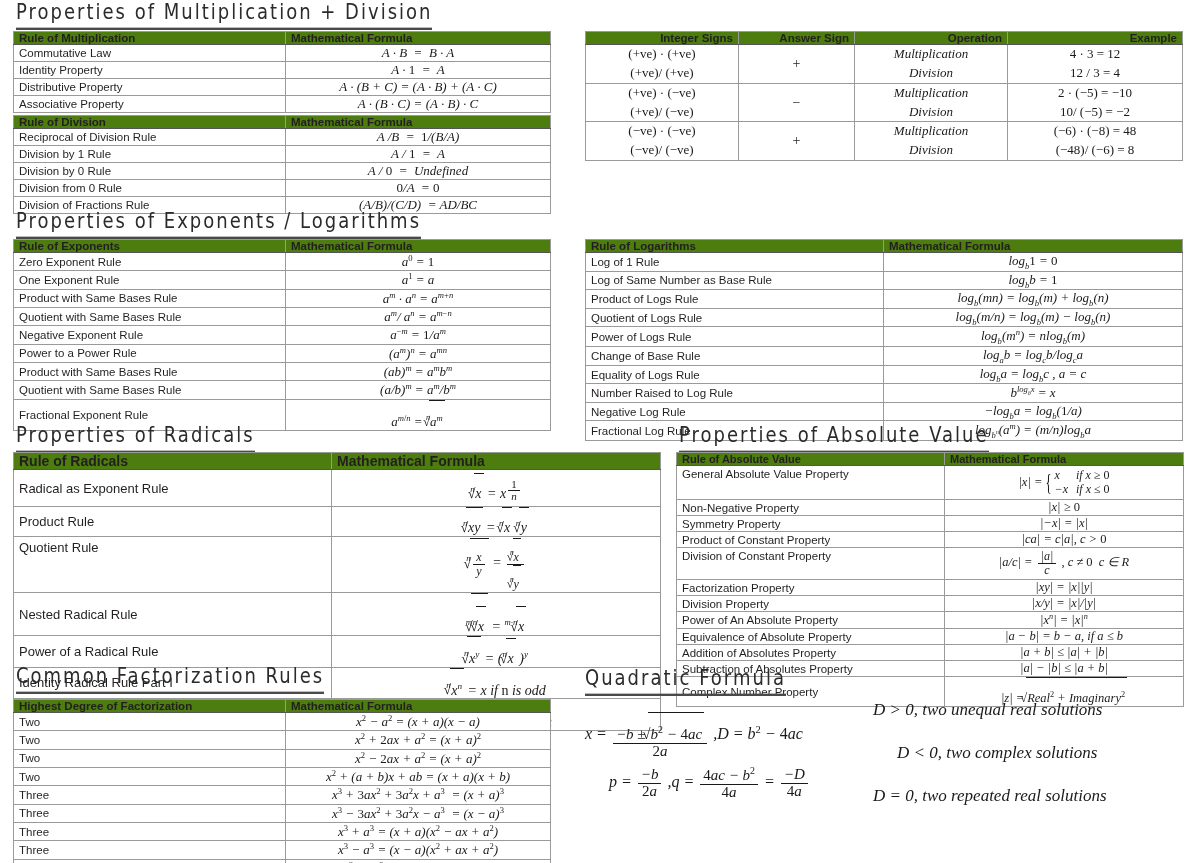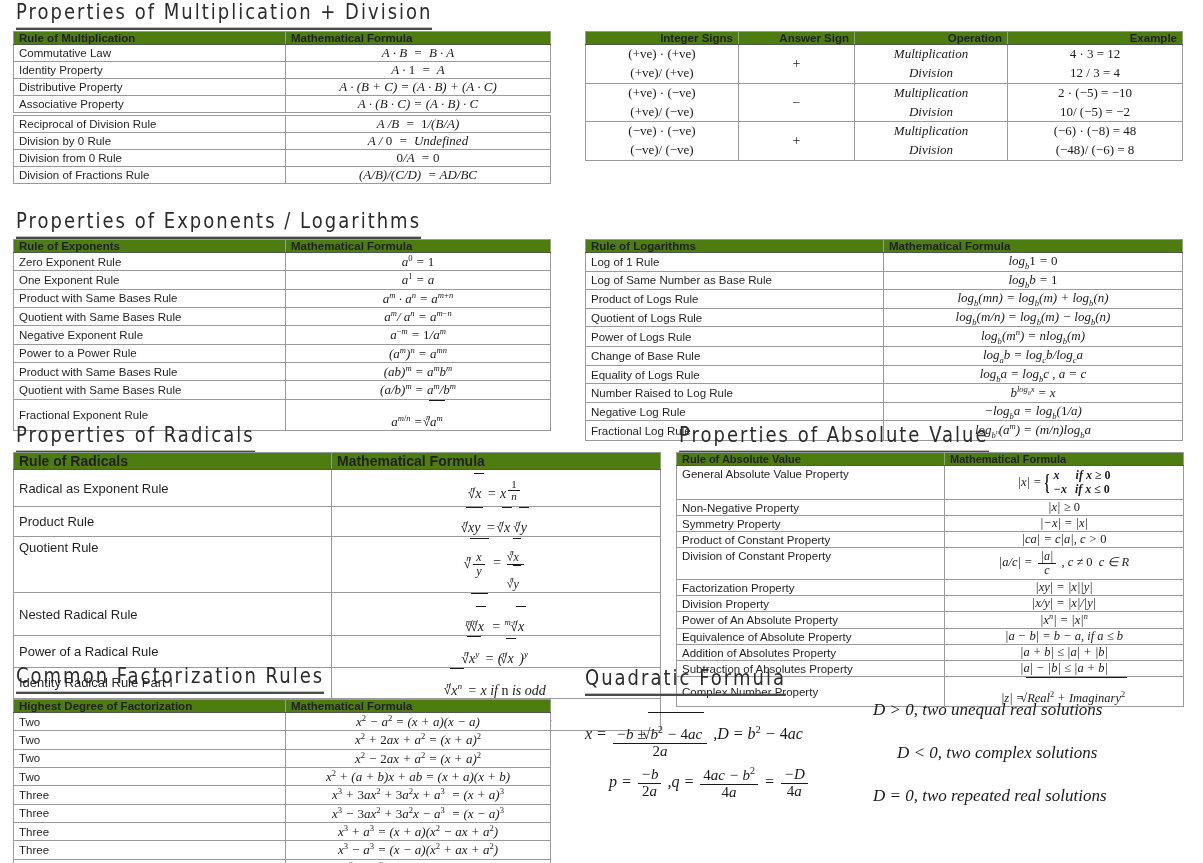--- a/index.html
+++ b/index.html
@@ -138,21 +138,20 @@
     margin-right: 0px;
     font-style: normal;
   }
   .cases {
     display: inline-block;
     vertical-align: middle;
     position: relative;
     padding-left: 9px;
     text-align: left;
     line-height: 1.15;
-    font-weight: bold;
   }
   .cases::before {
     content: "{";
     position: absolute;
     left: 0;
     top: 50%;
     transform: translateY(-50%) scaleY(1.9);
     font-style: normal;
     font-size: 1.05em;
   }
@@ -216,22 +215,30 @@
     </tbody>
   </table>
 
   <table class="tbl" id="tbl-div" style="left:13px; top:115px;">
     <colgroup>
         <col class="c1">
         <col>
       </colgroup>
     <tbody>
       <tr>
+        <th>Rule of Division</th>
+        <th>Mathematical Formula</th>
+      </tr>
+      <tr>
         <td class="lbl">Reciprocal of Division Rule</td>
         <td class="fml"><span class="mi">A</span> /<span class="mi">B</span> &nbsp;= &nbsp;<span class="mn">1</span>/(<span class="mi">B</span>/<span class="mi">A</span>)</td>
+      </tr>
+      <tr>
+        <td class="lbl">Division by 1 Rule</td>
+        <td class="fml"><span class="mi">A</span> / <span class="mn">1</span> &nbsp;=&nbsp; <span class="mi">A</span></td>
       </tr>
       <tr>
         <td class="lbl">Division by 0 Rule</td>
         <td class="fml"><span class="mi">A</span> / <span class="mn">0</span> &nbsp;=&nbsp; <span class="mi">Undefined</span></td>
       </tr>
       <tr>
         <td class="lbl">Division from 0 Rule</td>
         <td class="fml"><span class="mn">0</span>/<span class="mi">A</span> &nbsp;= <span class="mn">0</span></td>
       </tr>
       <tr>

